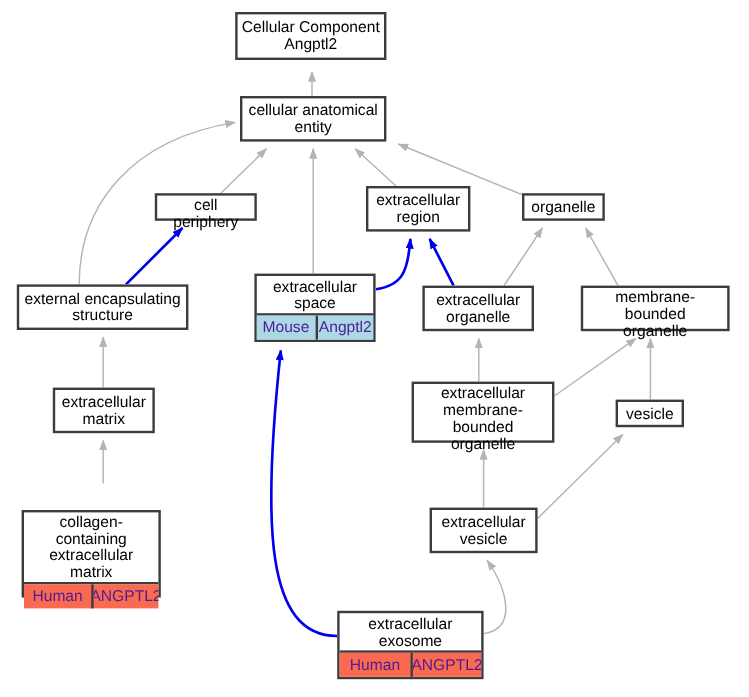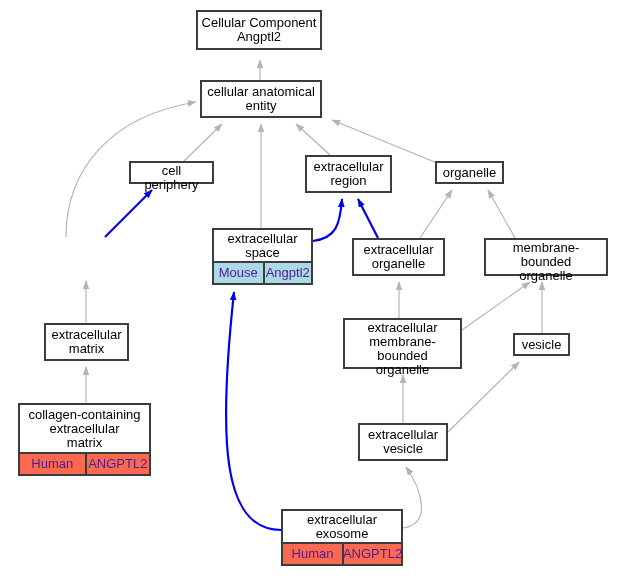--- a/index.html
+++ b/index.html
@@ -128,20 +128,24 @@
 
   <div class="node" style="left:305px; top:155px; width:87px; height:38px;">
     <div class="node-title">extracellular
 region</div>
   </div>
 
   <div class="node" style="left:435px; top:161px; width:69px; height:23px;">
     <div class="node-title">organelle</div>
   </div>
 
+  <div class="node" style="left:14px; top:237px; width:143px; height:38px;">
+    <div class="node-title">external encapsulating
+structure</div>
+  </div>
 
   <div class="node" style="left:212px; top:228px; width:101px; height:57px;">
     <div class="node-title">extracellular
 space</div>
     <div class="node-annot annot-mouse">
       <div class="annot-cell">Mouse</div>
       <div class="annot-cell">Angptl2</div>
     </div>
   </div>
 
@@ -163,21 +167,21 @@
   <div class="node" style="left:343px; top:318px; width:119px; height:51px;">
     <div class="node-title">extracellular
 membrane-bounded
 organelle</div>
   </div>
 
   <div class="node" style="left:513px; top:333px; width:57px; height:23px;">
     <div class="node-title">vesicle</div>
   </div>
 
-  <div class="node" style="left:18px; top:403px; width:133px; height:73px;">
+  <div class="node" style="left:18px; top:425px; width:116px; height:73px;">
     <div class="node-title">collagen-containing
 extracellular
 matrix</div>
     <div class="node-annot annot-human">
       <div class="annot-cell">Human</div>
       <div class="annot-cell">ANGPTL2</div>
     </div>
   </div>
 
   <div class="node" style="left:358px; top:423px; width:90px; height:38px;">

